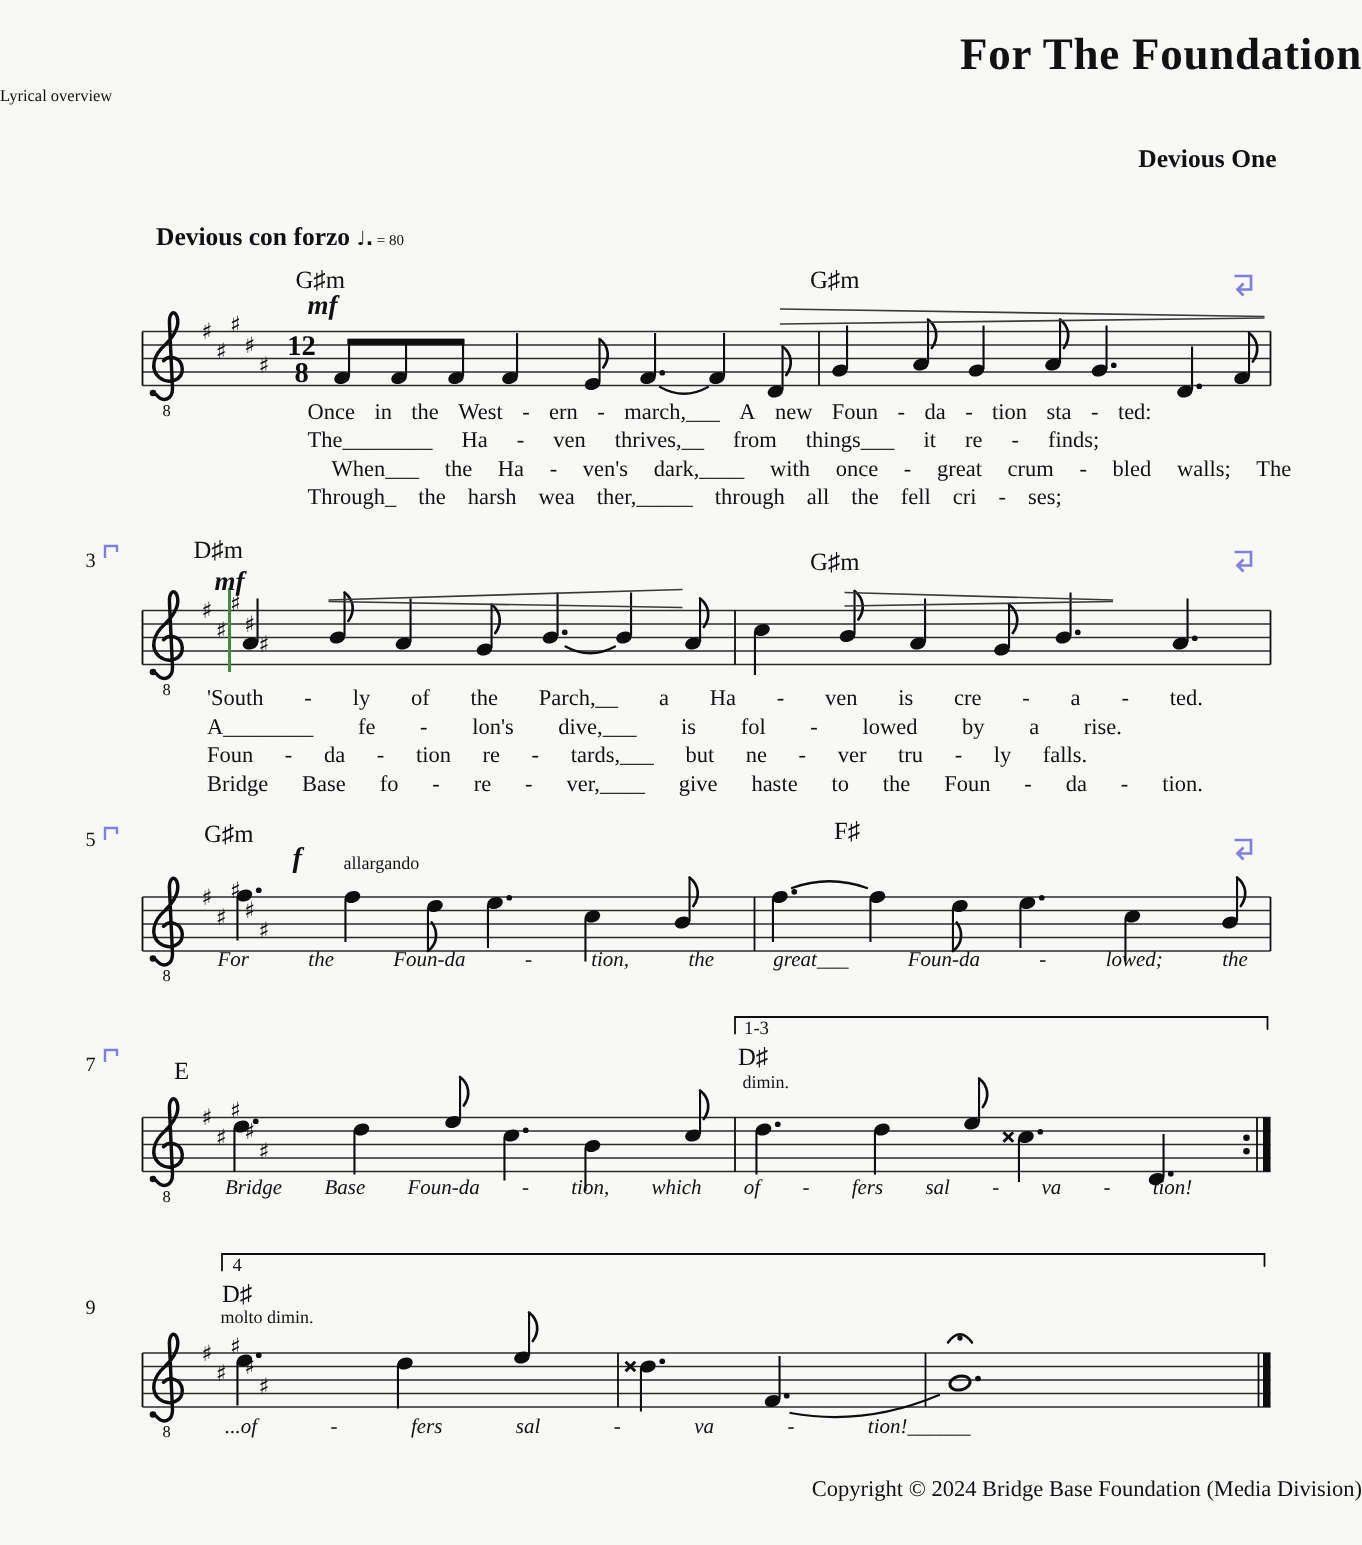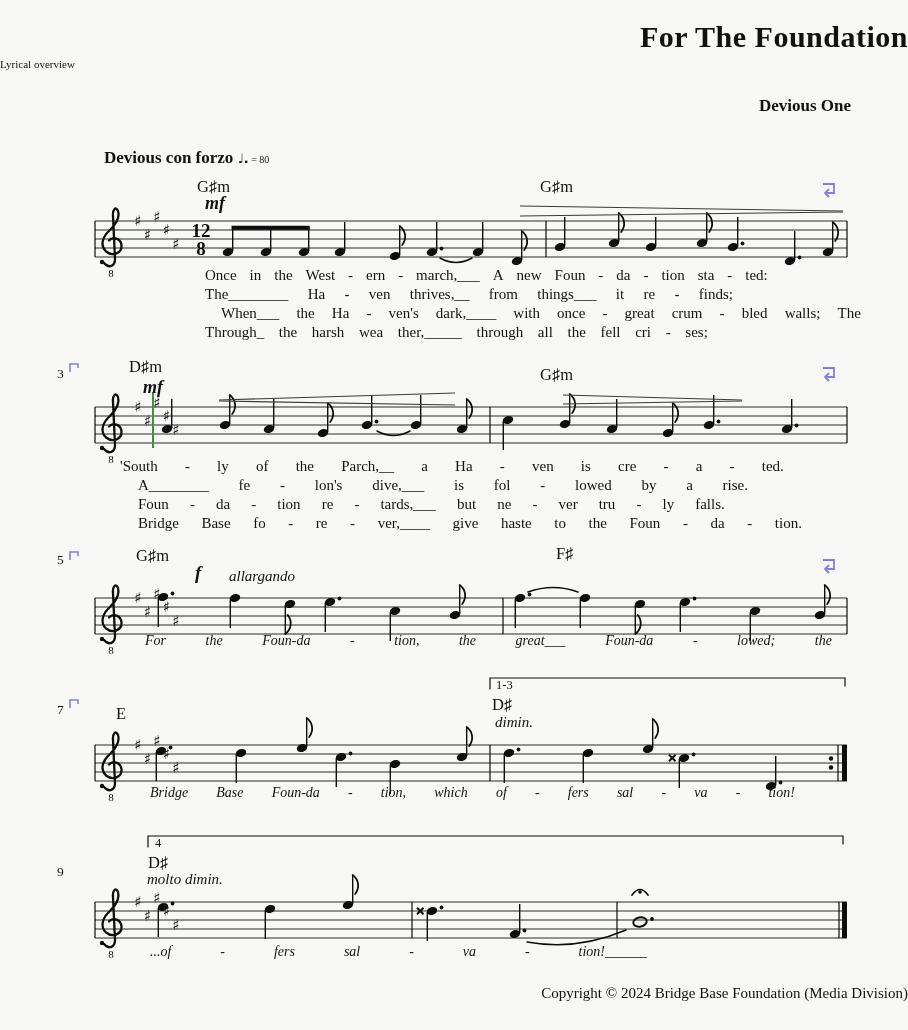--- a/index.html
+++ b/index.html
@@ -13,21 +13,21 @@
   .title{left:17px;right:0;text-align:right;top:20px;font-size:30px;font-weight:bold;letter-spacing:.5px}
   .subtitle{left:0;right:0;top:58px;font-size:11px}
   .composer{right:57px;top:96px;font-size:17px;font-weight:bold}
   .tempo{left:104px;top:148px;white-space:pre}
   .tempo .t-text{font-size:17px;font-weight:bold}
   .tempo .t-beat{font-family:"DejaVu Sans",sans-serif;font-size:13px;font-weight:bold}
   .tempo .t-bpm{font-size:10px}
   .chord{font-size:16.5px;font-family:"Liberation Serif","DejaVu Serif","DejaVu Sans",serif}
   .dyn{font-weight:bold;font-style:italic;font-size:18px}
   .dyn.big{font-size:19px}
-  .expr{font-style:italic;font-size:15px}
+  .expr{font-size:12px}
   .mnum{font-size:13.5px}
   .volta-label{font-size:12.5px}
   .lyr{display:flex;justify-content:space-between;font-size:15px;white-space:pre}
   .lyr.it{font-style:italic;font-size:14px}
   .copyright{left:0;right:0;text-align:right;top:985px;font-size:15px}
 </style>
 </head>
 <body>
 
 <svg id="score-svg" width="908" height="1030">
@@ -337,21 +337,21 @@
 <span class="abs mnum" style="left:57px;top:864px">9</span>
 
 <span class="abs volta-label" style="left:496px;top:678px">1-3</span>
 <span class="abs volta-label" style="left:155px;top:836px">4</span>
 
 <div class="abs lyr" style="left:205px;top:267px;width:563px"><span>Once</span><span>in</span><span>the</span><span>West</span><span>-</span><span>ern</span><span>-</span><span>march,___</span><span>A</span><span>new</span><span>Foun</span><span>-</span><span>da</span><span>-</span><span>tion</span><span>sta</span><span>-</span><span>ted:</span></div>
 <div class="abs lyr" style="left:205px;top:286px;width:528px"><span>The________</span><span>Ha</span><span>-</span><span>ven</span><span>thrives,__</span><span>from</span><span>things___</span><span>it</span><span>re</span><span>-</span><span>finds;</span></div>
 <div class="abs lyr" style="left:221px;top:305px;width:640px"><span>When___</span><span>the</span><span>Ha</span><span>-</span><span>ven's</span><span>dark,____</span><span>with</span><span>once</span><span>-</span><span>great</span><span>crum</span><span>-</span><span>bled</span><span>walls;</span><span>The</span></div>
 <div class="abs lyr" style="left:205px;top:324px;width:503px"><span>Through_</span><span>the</span><span>harsh</span><span>wea</span><span>ther,_____</span><span>through</span><span>all</span><span>the</span><span>fell</span><span>cri</span><span>-</span><span>ses;</span></div>
 
-<div class="abs lyr" style="left:120px;top:458px;width:664px"><span>'South</span><span>-</span><span>ly</span><span>of</span><span>the</span><span>Parch,__</span><span>a</span><span>Ha</span><span>-</span><span>ven</span><span>is</span><span>cre</span><span>-</span><span>a</span><span>-</span><span>ted.</span></div>
+<div class="abs lyr" style="left:138px;top:458px;width:664px"><span>'South</span><span>-</span><span>ly</span><span>of</span><span>the</span><span>Parch,__</span><span>a</span><span>Ha</span><span>-</span><span>ven</span><span>is</span><span>cre</span><span>-</span><span>a</span><span>-</span><span>ted.</span></div>
 <div class="abs lyr" style="left:138px;top:477px;width:610px"><span>A________</span><span>fe</span><span>-</span><span>lon's</span><span>dive,___</span><span>is</span><span>fol</span><span>-</span><span>lowed</span><span>by</span><span>a</span><span>rise.</span></div>
 <div class="abs lyr" style="left:138px;top:496px;width:587px"><span>Foun</span><span>-</span><span>da</span><span>-</span><span>tion</span><span>re</span><span>-</span><span>tards,___</span><span>but</span><span>ne</span><span>-</span><span>ver</span><span>tru</span><span>-</span><span>ly</span><span>falls.</span></div>
 <div class="abs lyr" style="left:138px;top:515px;width:664px"><span>Bridge</span><span>Base</span><span>fo</span><span>-</span><span>re</span><span>-</span><span>ver,____</span><span>give</span><span>haste</span><span>to</span><span>the</span><span>Foun</span><span>-</span><span>da</span><span>-</span><span>tion.</span></div>
 
 <div class="abs lyr it" style="left:145px;top:633px;width:687px"><span>For</span><span>the</span><span>Foun-da</span><span>-</span><span>tion,</span><span>the</span><span>great___</span><span>Foun-da</span><span>-</span><span>lowed;</span><span>the</span></div>
 <div class="abs lyr it" style="left:150px;top:785px;width:645px"><span>Bridge</span><span>Base</span><span>Foun-da</span><span>-</span><span>tion,</span><span>which</span><span>of</span><span>-</span><span>fers</span><span>sal</span><span>-</span><span>va</span><span>-</span><span>tion!</span></div>
 <div class="abs lyr it" style="left:150px;top:944px;width:497px"><span>...of</span><span>-</span><span>fers</span><span>sal</span><span>-</span><span>va</span><span>-</span><span>tion!______</span></div>
 
 <div class="abs copyright">Copyright © 2024 Bridge Base Foundation (Media Division)</div>
 

